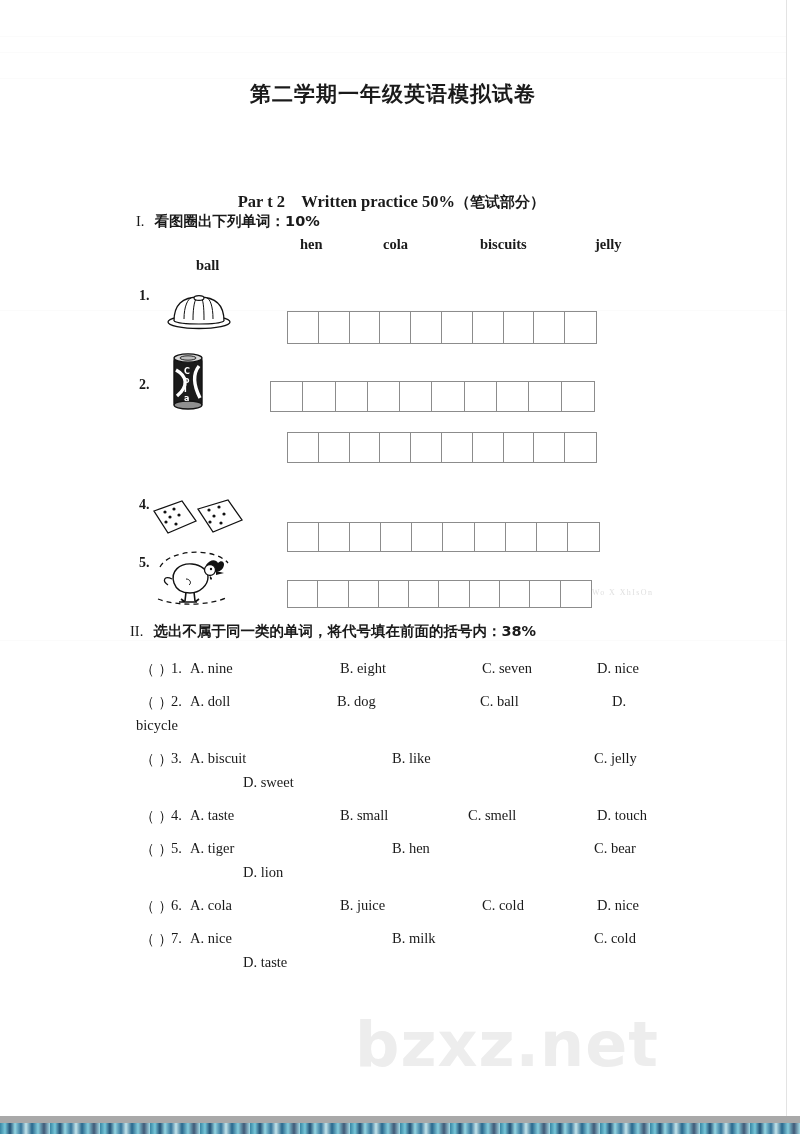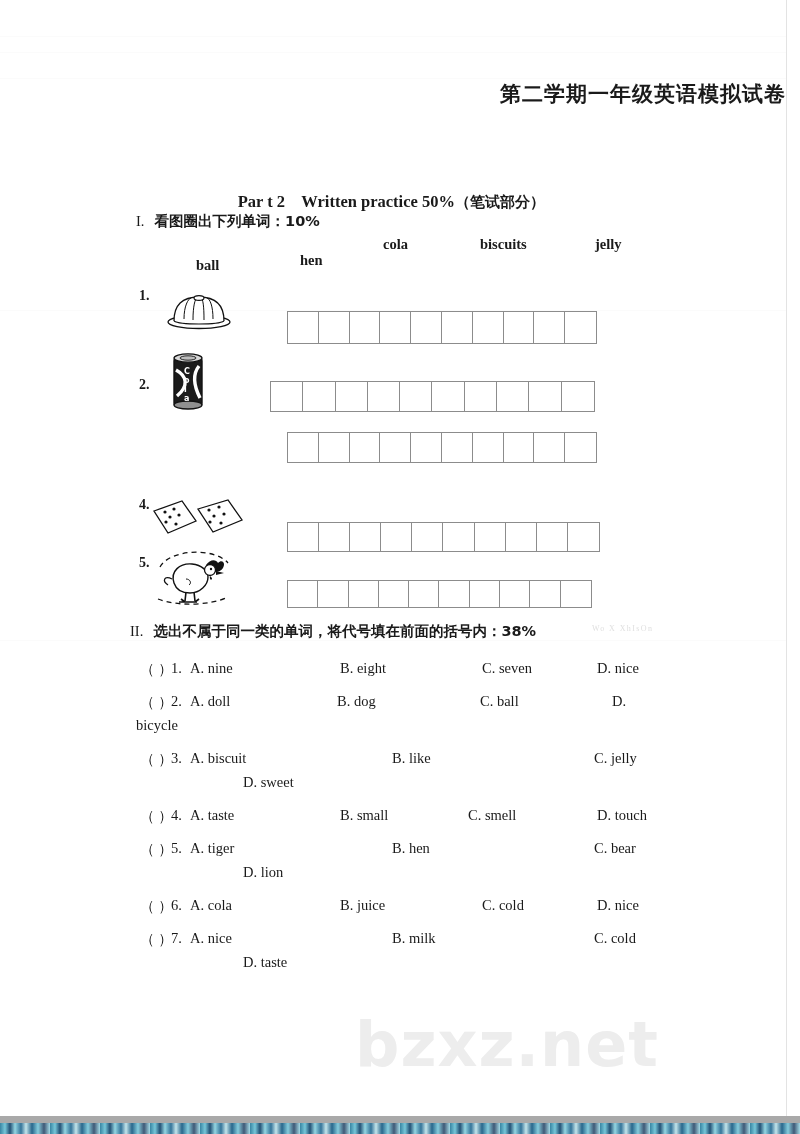--- a/index.html
+++ b/index.html
@@ -74,35 +74,35 @@
     font-weight: bold;
     font-size: 62px;
     letter-spacing: 1px;
     color: #ededed;
     user-select: none;
     white-space: nowrap;
   }
   #watermark-small {
     position: absolute;
     left: 592px;
-    top: 624px;
+    top: 588px;
     font-family: "Liberation Serif", serif;
     font-size: 8px;
     letter-spacing: 1.4px;
     color: #e0e0e0;
     white-space: nowrap;
   }
 
   
   .doc-title {
     position: absolute;
     left: 0;
     top: 80px;
     width: 786px;
-    text-align: right;
+    text-align: center;
     font-family: "DejaVu Sans", sans-serif;
     font-weight: bold;
     font-size: 21px;
     letter-spacing: 1px;
   }
   .doc-subtitle {
     position: absolute;
     left: 0;
     top: 124px;
     width: 786px;
@@ -137,21 +137,21 @@
   #section-1-head { left: 136px; top: 212px; }
   #section-2-head { left: 130px; top: 622px; }
   #section-3-head { left: 112px; top: 983px; }
 
   
   .wordbank {
     position: absolute;
     font-weight: bold;
     font-size: 14.5px;
   }
-  #word-hen      { left: 300px; top: 236px; margin-top: 16px; }
+  #word-hen      { left: 300px; top: 236px; }
   #word-cola     { left: 383px; top: 236px; }
   #word-biscuits { left: 480px; top: 236px; }
   #word-jelly    { left: 595px; top: 236px; }
   #word-ball     { left: 196px; top: 257px; }
 
   
   .item-num {
     position: absolute;
     font-weight: bold;
     font-size: 14px;

